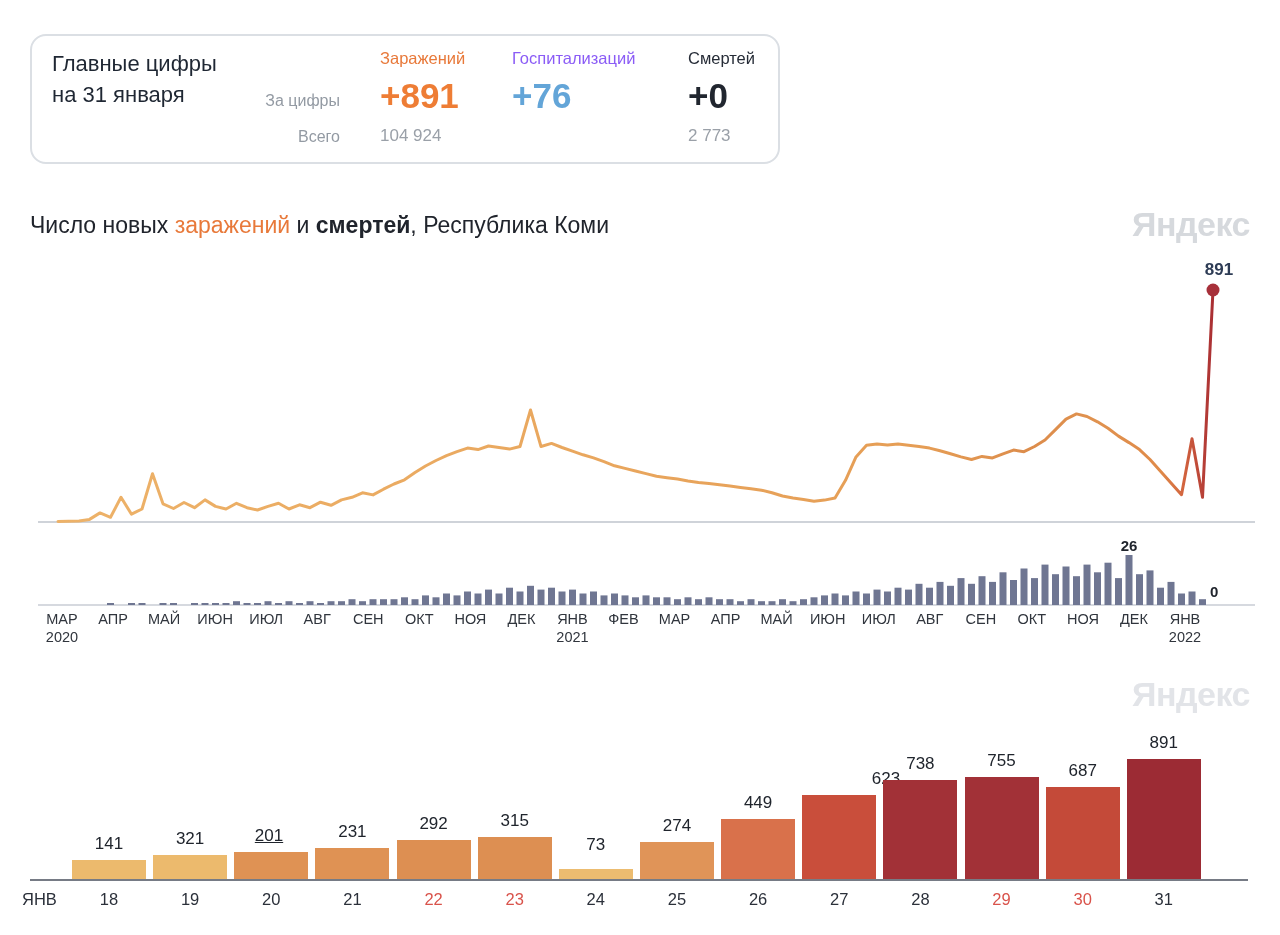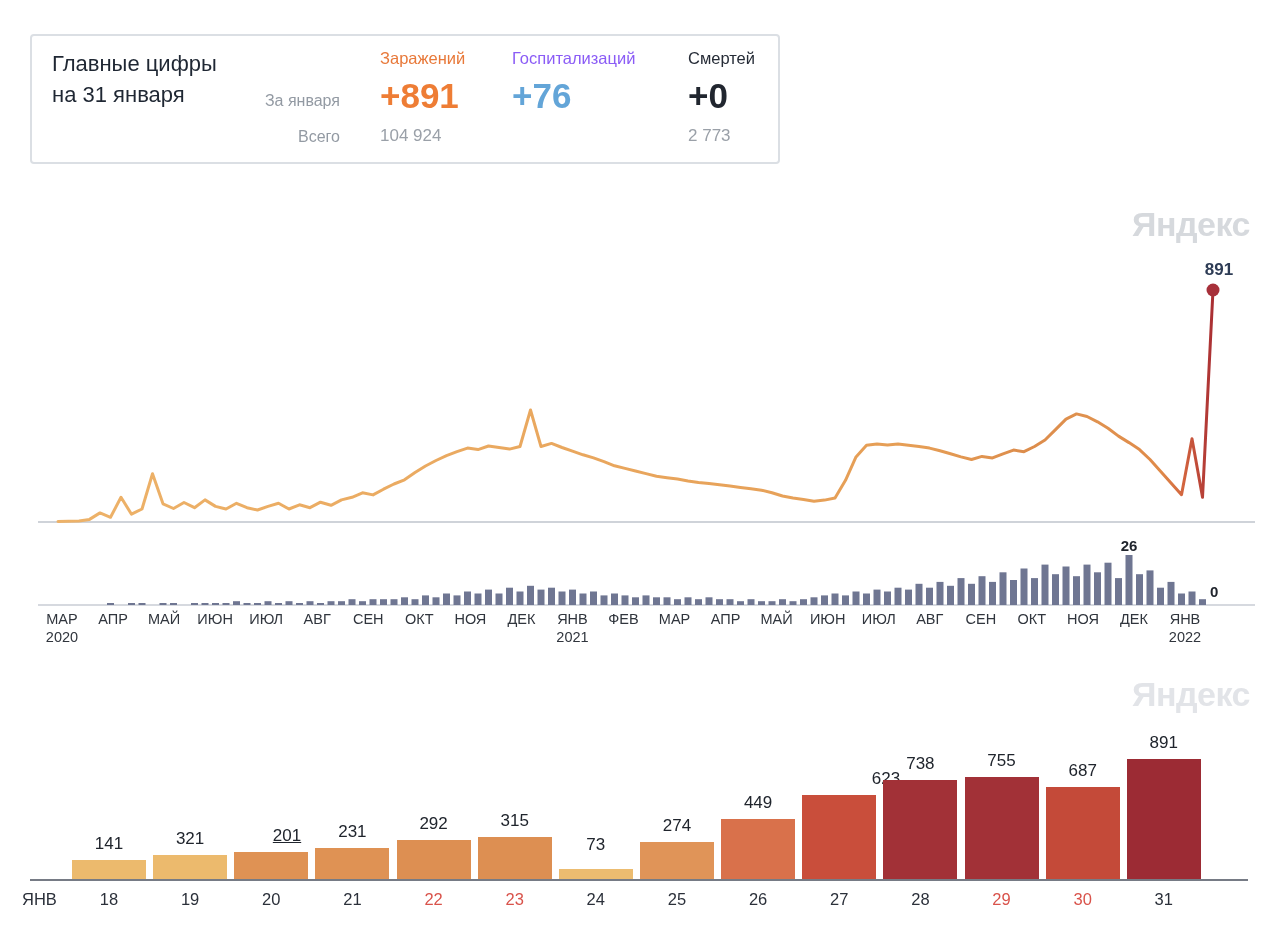--- a/index.html
+++ b/index.html
@@ -1,21 +1,21 @@
 <!DOCTYPE html>
 <html><head>
 <meta charset="utf-8">
 <style>
   * { margin:0; padding:0; box-sizing:border-box; }
   body { background:#fff; font-family:"Liberation Sans","DejaVu Sans",sans-serif; }
   .stage { position:relative; width:1280px; height:935px; background:#fff; overflow:hidden; }
 
   
   .card { position:absolute; left:30px; top:34px; width:750px; height:130px;
-          border:2px solid #dbdfe4; border-radius:4px; background:#fff; }
+          border:2px solid #dbdfe4; border-radius:16px; background:#fff; }
   .card-title { position:absolute; left:20px; top:12px; font-size:22px; line-height:31px; color:#1f2733; }
   .row-label { position:absolute; width:120px; text-align:right; font-size:16px; color:#939aa3; }
   .row-label.daily { right:438px; top:56px; }
   .row-label.total { right:438px; top:92px; }
   .col { position:absolute; top:0; }
   .col.infections { left:348px; width:125px; }
   .col.hospital   { left:480px; width:170px; }
   .col.deaths     { left:656px; width:90px;  }
   .col-label { position:absolute; top:13px; font-size:16.5px; white-space:nowrap; }
   .col-delta { position:absolute; top:40px; font-size:35px; font-weight:700; white-space:nowrap; }
@@ -51,39 +51,42 @@
 </head>
 <body>
 
 <div class="stage">
 
   <div class="card">
     <div class="card-title">
       <span>Главные цифры</span><br>
       <span>на 31 января</span>
     </div>
-    <div class="row-label daily">За января</div>
+    <div class="row-label daily">За цифры</div>
     <div class="row-label total">Всего</div>
 
     <div class="col infections">
       <div class="col-label" style="color:#e8793a">Заражений</div>
       <div class="col-delta" style="color:#ee7d35">+891</div>
       <div class="col-total">104 924</div>
     </div>
     <div class="col hospital">
       <div class="col-label" style="color:#8b5cf6">Госпитализаций</div>
       <div class="col-delta" style="color:#63a5d8">+76</div>
     </div>
     <div class="col deaths">
       <div class="col-label" style="color:#262c37">Смертей</div>
       <div class="col-delta" style="color:#21262f">+0</div>
       <div class="col-total">2 773</div>
     </div>
   </div>
 
+  <div class="sec-title" style="top:212px">
+    <span>Число новых </span><span class="hl-inf">заражений</span><span> и </span><span class="hl-death">смертей</span><span>, Республика Коми</span>
+  </div>
   <div class="yandex-logo logo1">Яндекс</div>
 
   <svg id="chart1" width="1280" height="360">
     <defs>
       <linearGradient id="lineGrad" gradientUnits="userSpaceOnUse" x1="58" y1="0" x2="1213" y2="0">
         <stop offset="0" stop-color="#edb269"></stop>
         <stop offset="0.45" stop-color="#e9a75e"></stop>
         <stop offset="0.75" stop-color="#e59d55"></stop>
         <stop offset="0.84" stop-color="#dc8c4b"></stop>
         <stop offset="0.90" stop-color="#e0924f"></stop>
@@ -235,21 +238,21 @@
   <div class="bars-area" id="barsArea">
     <div class="axis2"></div>
     <div class="month-tag">ЯНВ</div>
   <div class="dbar" style="left: 72px; width: 74px; height: 19px; top: 140px; background: rgb(236, 186, 109);"></div>
       <div class="dbar-value" style="left: 109px; top: 114px;">141</div>
       <div class="dbar-day" style="left: 109px;">18</div>
       <div class="dbar" style="left: 153.1px; width: 74px; height: 24px; top: 135px; background: rgb(236, 186, 109);"></div>
       <div class="dbar-value" style="left: 190.1px; top: 109px;">321</div>
       <div class="dbar-day" style="left: 190.1px;">19</div>
       <div class="dbar" style="left: 234.3px; width: 74px; height: 27.1px; top: 131.9px; background: rgb(223, 146, 84);"></div>
-      <div class="dbar-value" style="left: 287px; top: 105.9px; text-decoration: underline;">201</div>
+      <div class="dbar-value" style="left: 269px; top: 105.9px; text-decoration: underline;">201</div>
       <div class="dbar-day" style="left: 271.3px;">20</div>
       <div class="dbar" style="left: 315.4px; width: 74px; height: 31.1px; top: 127.9px; background: rgb(223, 146, 84);"></div>
       <div class="dbar-value" style="left: 352.4px; top: 101.9px;">231</div>
       <div class="dbar-day" style="left: 352.4px; text-align: center;">21</div>
       <div class="dbar" style="left: 396.6px; width: 74px; height: 39.3px; top: 119.7px; background: rgb(221, 143, 82);"></div>
       <div class="dbar-value" style="left: 433.6px; top: 93.7px;">292</div>
       <div class="dbar-day weekend" style="left: 433.6px;">22</div>
       <div class="dbar" style="left: 477.7px; width: 74px; height: 42.4px; top: 116.6px; background: rgb(221, 143, 82);"></div>
       <div class="dbar-value" style="left: 514.7px; top: 90.6px;">315</div>
       <div class="dbar-day weekend" style="left: 514.7px;">23</div>

